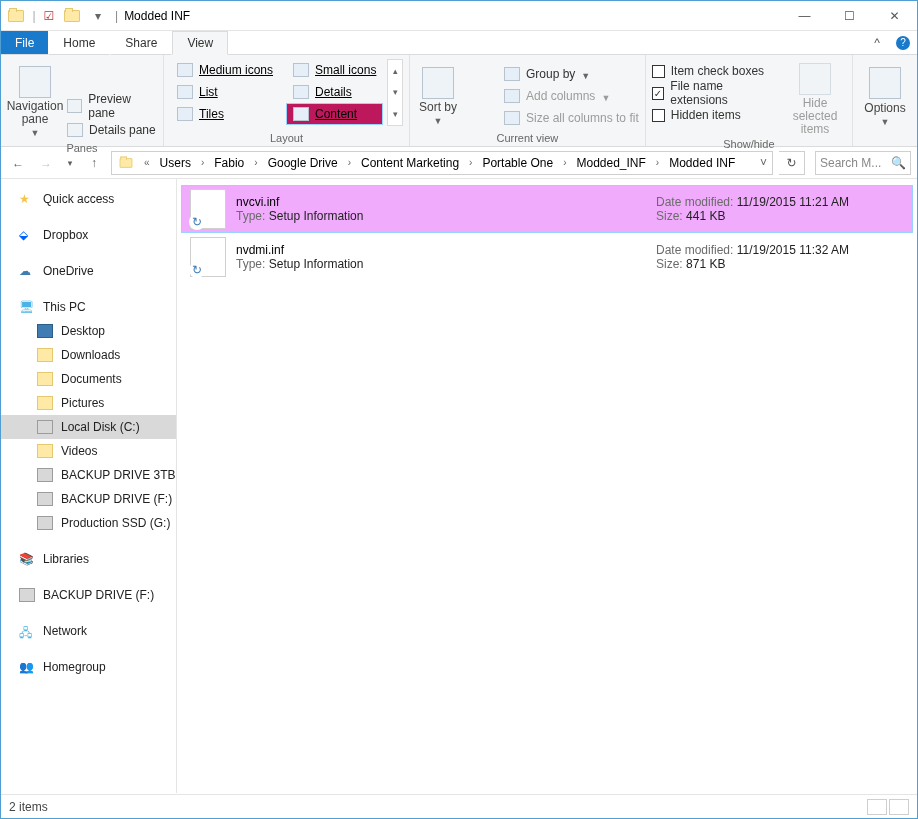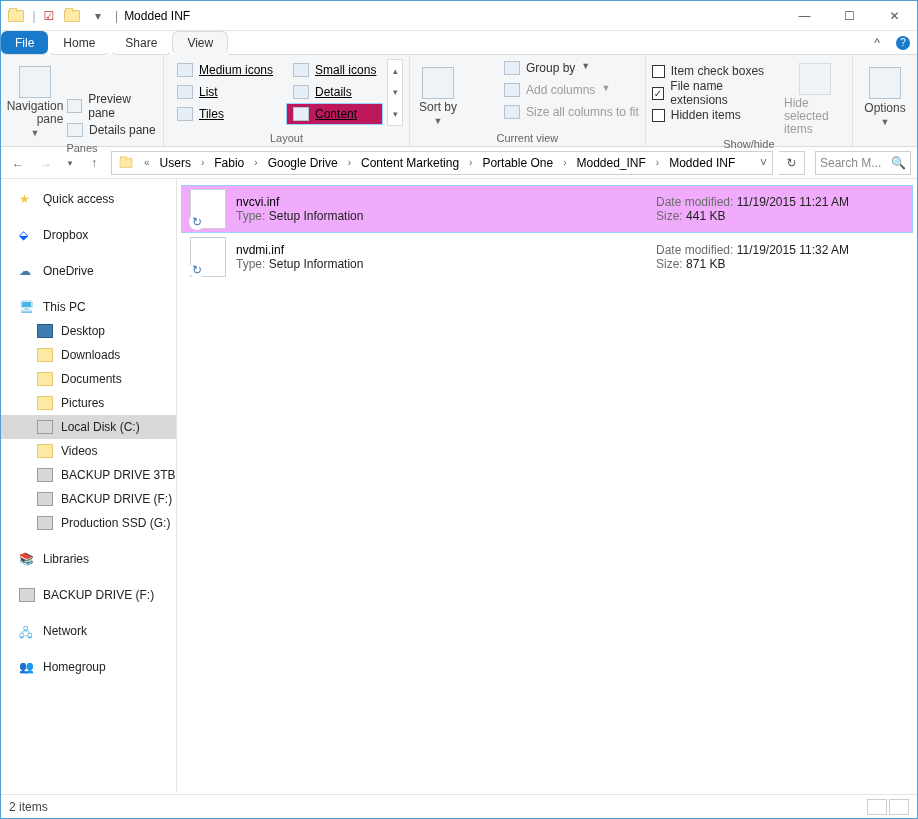--- a/index.html
+++ b/index.html
@@ -14,21 +14,21 @@
   .wincontrols { margin-left: auto; display: flex; }
   .wbtn { width: 45px; height: 29px; display: flex; align-items: center; justify-content: center; color: #555; }
 
   .tabbar { height: 24px; display: flex; align-items: stretch; background: #fff; position: relative; }
   .tab-file { background: #1979ca; color: #fff; padding: 0 14px; display: flex; align-items: center; }
   .tab { padding: 0 14px; display: flex; align-items: center; color: #333; border: 1px solid transparent; border-bottom: none; }
   .tab.active { background: #f5f6f7; border-color: #dadbdc; }
   .tabbar .spacer { flex: 1; border-bottom: 1px solid #dadbdc; }
   .helpcorner { width: 28px; display: flex; align-items: center; justify-content: center; border-bottom: 1px solid #dadbdc; }
   .collapsecorner { width: 24px; display: flex; align-items: center; justify-content: center; border-bottom: 1px solid #dadbdc; color: #555; }
-  .tab-file, .tab { border-bottom: 1px solid #dadbdc; border-radius: 6px; }
+  .tab-file, .tab { border-bottom: 1px solid #dadbdc; }
   .tab.active { border-bottom: 1px solid #f5f6f7; }
 
   .ribbon { background: #f5f6f7; border-bottom: 1px solid #dadbdc; display: flex; height: 92px; }
   .rgroup { border-right: 1px solid #e1e2e3; padding: 2px 6px 0 6px; display: flex; flex-direction: column; }
   .rgroup .body { flex: 1; display: flex; gap: 4px; }
   .rgroup .lbl { text-align: center; color: #666; font-size: 11px; padding: 2px 0; }
   .vbtn { display: flex; flex-direction: column; align-items: center; justify-content: center; width: 56px; color: #444; gap: 2px; padding-top: 6px; }
   .vbtn .ic { width: 32px; height: 32px; border: 1px solid #b7c4d0; background: #eef3f8; }
   .chk { display: flex; align-items: center; gap: 6px; height: 20px; color: #333; }
   .chk .box { width: 13px; height: 13px; border: 1px solid #333; background: #fff; display: flex; align-items: center; justify-content: center; font-size: 10px; }
@@ -38,21 +38,21 @@
   .tglline .ic16 { width: 16px; height: 14px; border: 1px solid #b7c4d0; background: #eef3f8; }
 
   .layout-grid { display: grid; grid-template-columns: auto auto; grid-template-rows: repeat(3,22px); gap: 0 6px; padding-top: 2px; text-decoration: underline; }
   .lay { display: flex; align-items: center; gap: 6px; padding: 0 6px; border: 1px solid transparent; white-space: nowrap; }
   .lay.sel { background: #be185d; border: 1px solid #99d1ff; }
   .lay .licn { width: 16px; height: 14px; background: #e6eff7; border: 1px solid #b7c4d0; }
   .lay-more { width: 18px; display: flex; flex-direction: column; justify-content: space-around; border: 1px solid #dadbdc; margin-top: 2px; margin-bottom: 4px; background: #fff; }
   .lay-more div { text-align: center; color: #666; font-size: 9px; }
 
   .cv-col { display: flex; flex-direction: column; gap: 2px; padding-top: 4px; }
-  .cv-line { display: flex; align-items: flex-start; gap: 6px; height: 20px; color: #333; white-space: nowrap; margin-left: 40px; }
+  .cv-line { display: flex; align-items: flex-end; gap: 6px; height: 20px; color: #333; white-space: nowrap; margin-left: 40px; }
   .cv-line .licn { width: 16px; height: 14px; background: #e6eff7; border: 1px solid #b7c4d0; }
   .gray { color: #9c9c9c; }
 
   .navrow { height: 32px; display: flex; align-items: center; padding: 0 6px; gap: 6px; border-bottom: 1px solid #e5e5e5; }
   .navarrow { width: 22px; height: 22px; display: flex; align-items: center; justify-content: center; color: #606060; }
   .navarrow.dis { color: #c4c4c4; }
   .addrbar { flex: 1; height: 24px; border: 1px solid #cfcfcf; display: flex; align-items: center; overflow: hidden; }
   .addrbar .seg { padding: 0 6px; height: 100%; display: flex; align-items: center; gap: 4px; white-space: nowrap; }
   .addrbar .chev { color: #666; font-size: 10px; padding: 0 4px; }
   .addrbar .end { margin-left: auto; display: flex; }
@@ -130,21 +130,21 @@
   <div class="helpcorner">
       <div class="help-badge">?</div>
     </div>
 </div>
 
 <div class="ribbon">
   <div class="rgroup">
     <div class="body">
       <div class="vbtn">
         <div class="ic"></div>
-        <span style="text-align:right;line-height:13px;">Navigation pane</span>
+        <span style="text-align:center;line-height:13px;">Navigation pane</span>
         <span style="font-size:9px;color:#666;">▼</span>
       </div>
       <div class="panes-col">
         <div class="tglline">
             <span class="ic16"></span>
             <span>Preview pane</span>
           </div>
         <div class="tglline">
             <span class="ic16"></span>
             <span>Details pane</span>
@@ -229,21 +229,21 @@
             <span class="box on"></span>
             <span>File name extensions</span>
           </div>
         <div class="chk">
             <span class="box"></span>
             <span>Hidden items</span>
           </div>
       </div>
       <div class="vbtn gray" style="width:64px;">
         <div class="ic" style="opacity:.5;"></div>
-        <span style="line-height:13px;">Hide selected items</span>
+        <span style="text-align:center;line-height:13px;">Hide selected items</span>
       </div>
     </div>
     <div class="lbl">Show/hide</div>
   </div>
 
   <div class="rgroup" style="border-right:none;">
     <div class="body">
       <div class="vbtn" style="width:52px;">
         <div class="ic"></div>
         <span>Options</span>

